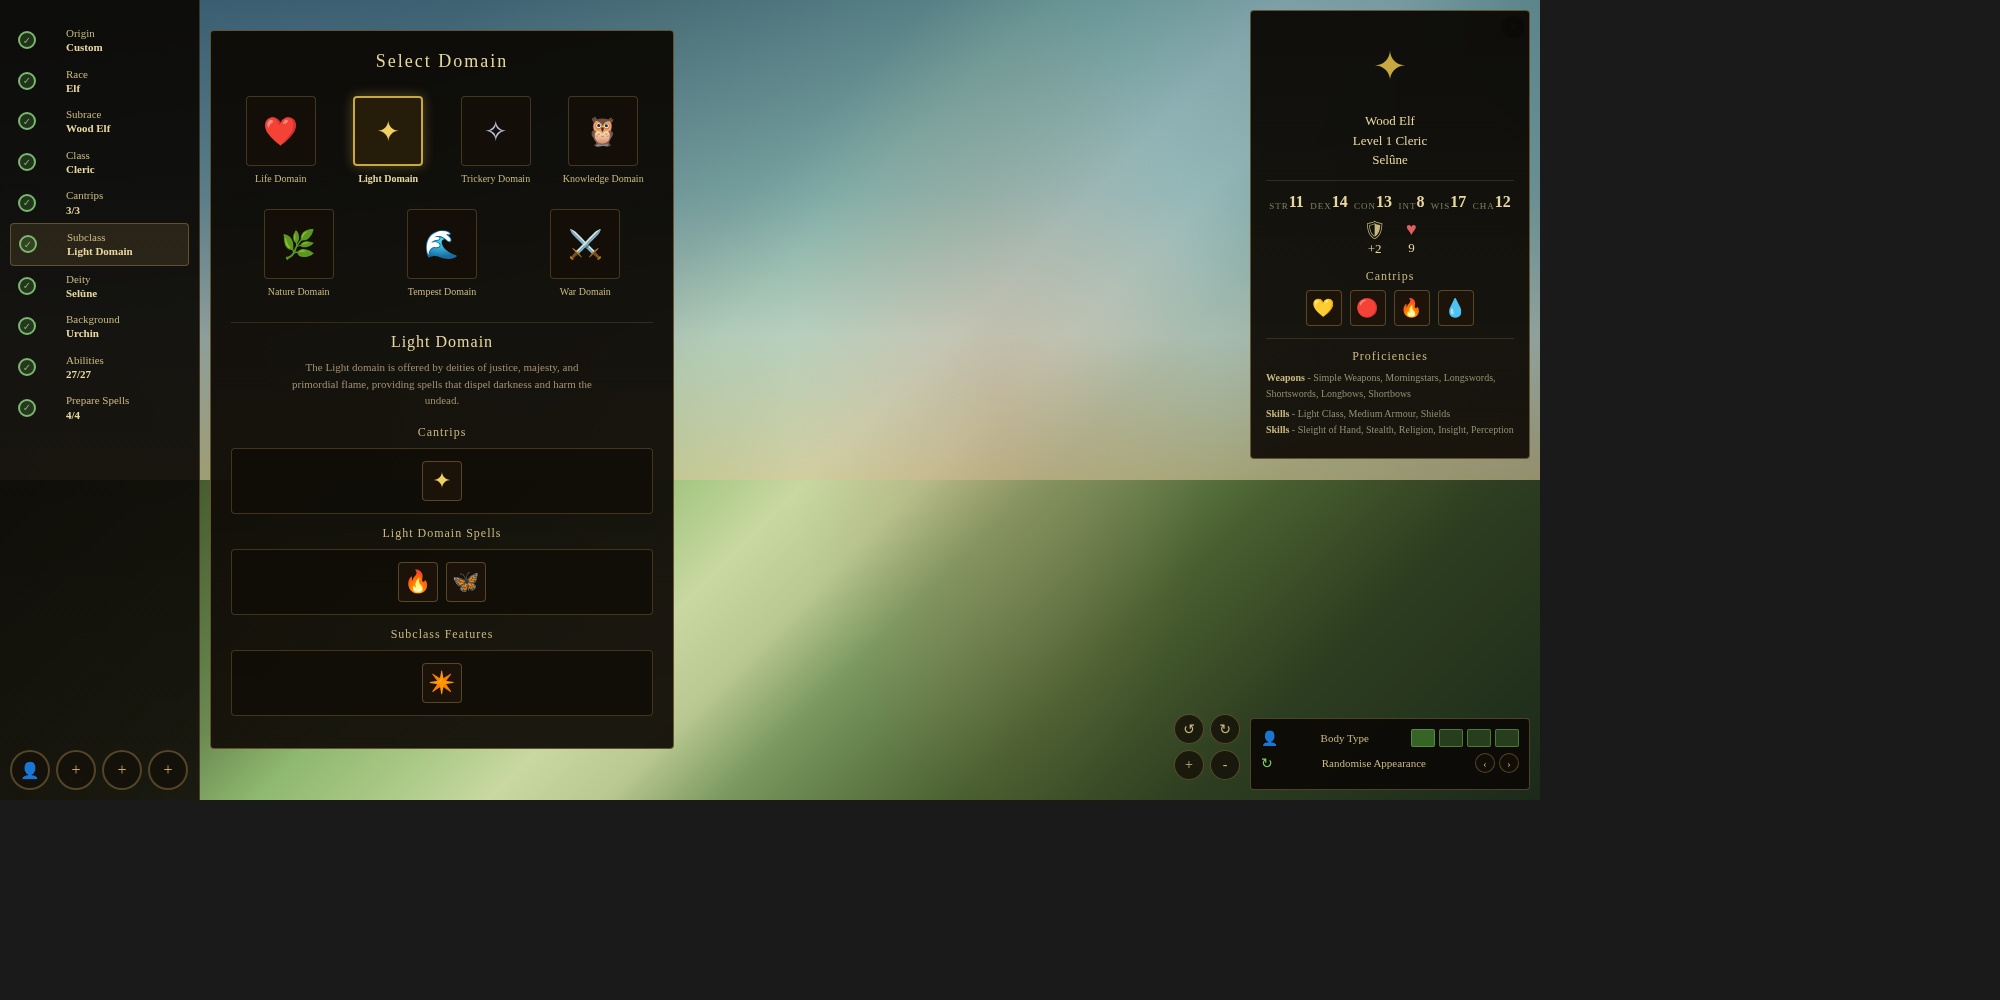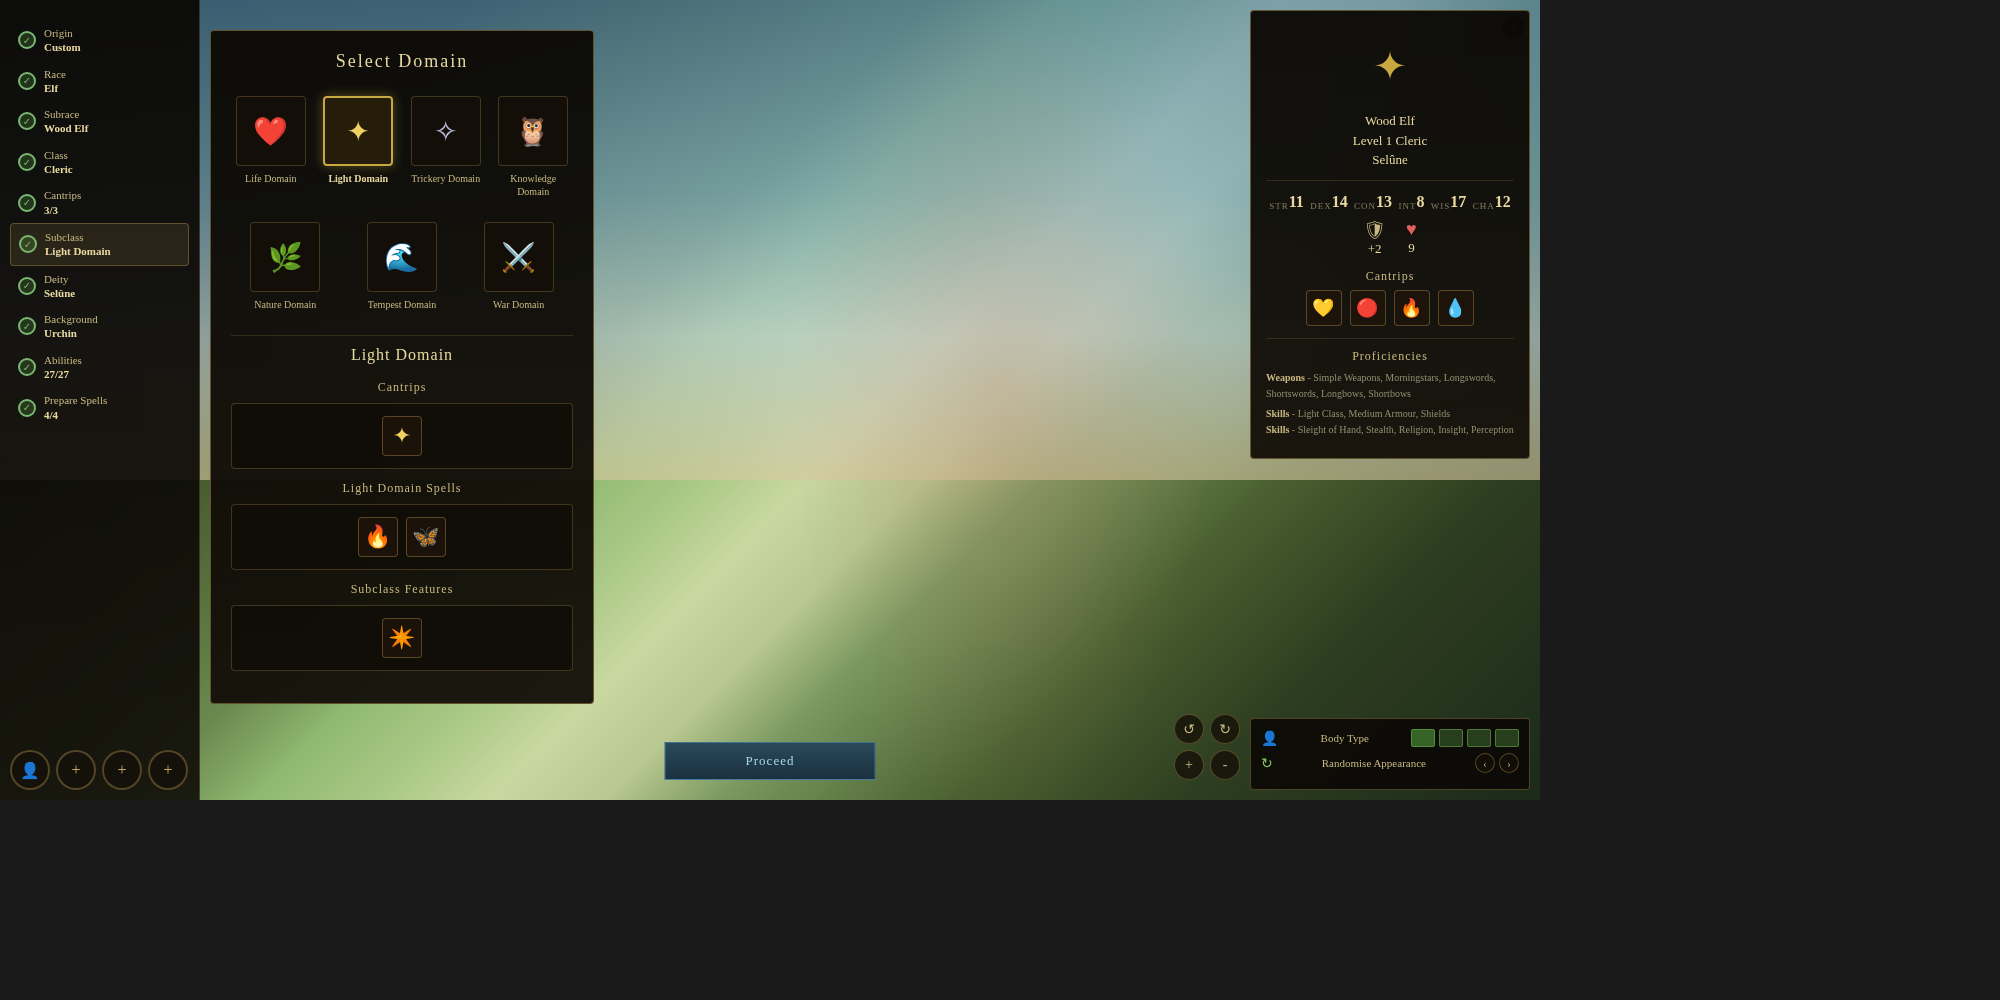--- a/index.html
+++ b/index.html
@@ -77,20 +77,21 @@
       background: rgba(80,140,60,0.3);
       display: flex; align-items: center; justify-content: center;
       flex-shrink: 0;
       font-size: 10px;
       color: #7ab870;
     }
     .sidebar-label {
       font-size: 11px;
       line-height: 1.3;
       color: #c8b880;
+      margin-left: 22px;
     }
     .sidebar-label .sub {
       color: #e8d8a0;
       font-weight: bold;
     }
 
     
     .sidebar-bottom {
       position: absolute;
       bottom: 10px; left: 0;
@@ -108,21 +109,21 @@
       display: flex; align-items: center; justify-content: center;
       cursor: pointer;
       font-size: 16px;
       color: #c8a860;
     }
 
     
     .domain-panel {
       position: absolute;
       left: 210px; top: 30px;
-      width: 384px;
+      width: 464px;
       background: linear-gradient(180deg, rgba(12,10,6,0.97) 0%, rgba(18,14,8,0.95) 100%);
       border: 1px solid rgba(180,150,80,0.5);
       border-radius: 4px;
       padding: 20px;
     }
     .panel-title {
       text-align: center;
       color: #e8d8a0;
       font-size: 18px;
       letter-spacing: 2px;
@@ -557,20 +558,21 @@
         <span style="font-size:28px; color:#c06040;">⚔️</span>
       </div>
       <div class="domain-name">War Domain</div>
     </div>
   </div>
 
   <div class="divider"></div>
 
   <div class="domain-desc-section">
     <div class="domain-desc-title">Light Domain</div>
+    <div class="domain-desc-text">The Light domain is offered by deities of justice, majesty, and primordial flame, providing spells that dispel darkness and harm the undead.</div>
   </div>
 
   <div class="section-label">Cantrips</div>
   <div class="spell-box">
     <div class="spell-icon">
       <span style="color:#f0d060; font-size:22px;">✦</span>
     </div>
   </div>
 
   <div class="section-label">Light Domain Spells</div>
@@ -585,21 +587,20 @@
 
   <div class="section-label">Subclass Features</div>
   <div class="spell-box">
     <div class="spell-icon">
       <span style="color:#d060d0; font-size:22px;">✴️</span>
     </div>
   </div>
 </div>
 
 <div class="bottom-bar">
-  <button class="btn-proceed">Proceed</button>
 </div>
 
 <div class="small-icons-row">
   <div class="small-icon-pair">
     <div class="sm-icon">↺</div>
     <div class="sm-icon">↻</div>
   </div>
   <div class="small-icon-pair">
     <div class="sm-icon">+</div>
     <div class="sm-icon">-</div>

